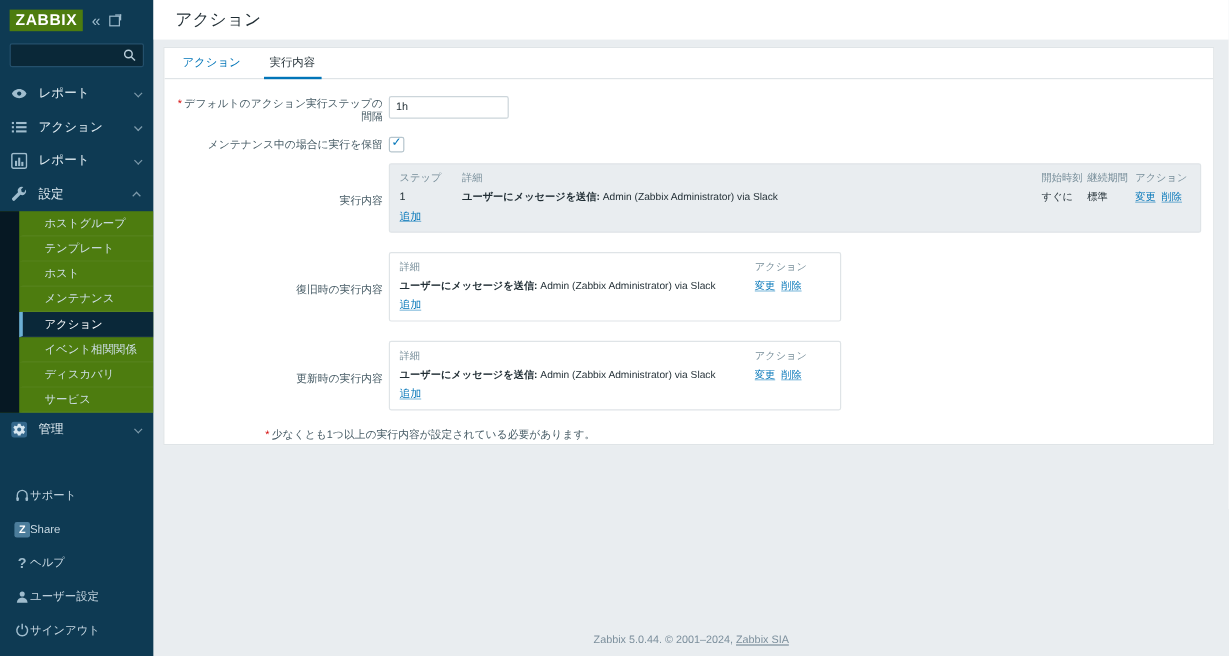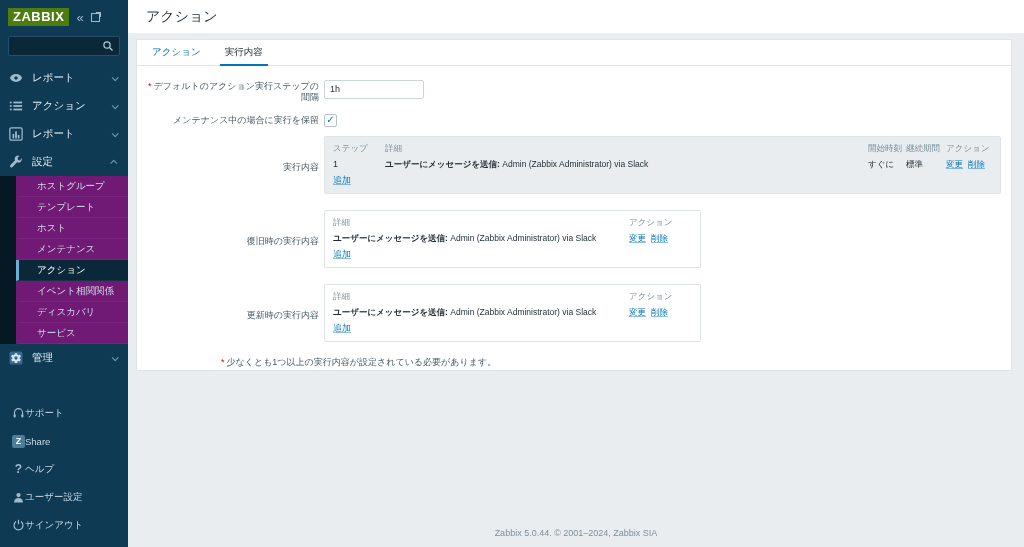--- a/index.html
+++ b/index.html
@@ -21,21 +21,21 @@
             border-radius:2px; display:flex; align-items:center; padding:0 5px; }
   .search input { flex:1; min-width:0; background:transparent; border:none; outline:none;
                   color:#dce8ef; font-size:10px; }
   .menu-item { height:28px; display:flex; align-items:center; gap:9px; padding:0 9px;
                font-size:10.5px; color:#e2edf3; cursor:pointer; }
   .menu-item svg { width:14px; height:14px; flex:0 0 14px; }
   .chev { width:5px; height:5px; border-right:1.4px solid #7d9aab; border-bottom:1.4px solid #7d9aab;
           margin-left:auto; margin-right:2px; }
   .chev.down { transform:rotate(45deg) translateY(-1px); }
   .chev.up   { transform:rotate(-135deg) translateY(-1px); }
-  .submenu { background:#701a75; border-left:16px solid #061823;font-family:Liberation Mono, monospace; }
+  .submenu { background:#4d7c0f; border-left:16px solid #061823; }
   .submenu-item { height:21px; line-height:21px; padding-left:18px; font-size:9.5px;
                   color:#cfdfe9; border-bottom:1px solid rgba(255,255,255,.06);
                   border-left:3px solid transparent; cursor:pointer; }
   .submenu-item.selected { background:#0a2839; border-left:3px solid #6cb0d6; color:#fff; }
   .gear-badge { width:14px; height:14px; flex:0 0 14px; }
   .side-bottom { margin-top:auto; padding:0 0 8px 0; }
   .bottom-item { height:28px; display:flex; align-items:center; padding:0 12px;
                  font-size:9.5px; color:#c9d9e3; cursor:pointer; }
   .bottom-item svg { width:13px; height:13px; flex:0 0 13px; }
   .z-badge { width:13px; height:13px; flex:0 0 13px; background:#4c7d9b; color:#fff;
@@ -80,21 +80,21 @@
   .c-det2 { flex:1; min-width:0; white-space:nowrap; overflow:hidden; font-size:8.5px; }
   .c-act2 { width:63px; flex:0 0 63px; white-space:nowrap; font-size:8.5px; }
   a.lnk { color:#0275b8; text-decoration:underline; text-decoration-color:rgba(2,117,184,.45);
           cursor:pointer; }
   a.lnk + a.lnk { margin-left:5px; }
   .gap16 { margin-bottom:16px; }
 
   .hint-row { margin:14px 0 9px 74px; color:#455a64; font-size:9px; }
 
   .pagefooter { margin-top:auto; text-align:center; padding:8px 0 9px; font-size:9px; color:#7c8f9c; }
-  .pagefooter a { color:#7c8f9c; cursor:pointer; }
+  .pagefooter a { color:#7c8f9c; text-decoration:underline; cursor:pointer; }
 </style>
 </head>
 <body>
 
 <div class="app">
 
   <aside class="sidebar">
     <div class="logo-row">
       <div class="logo">ZABBIX</div>
       <span class="collapse-glyph">«</span>

